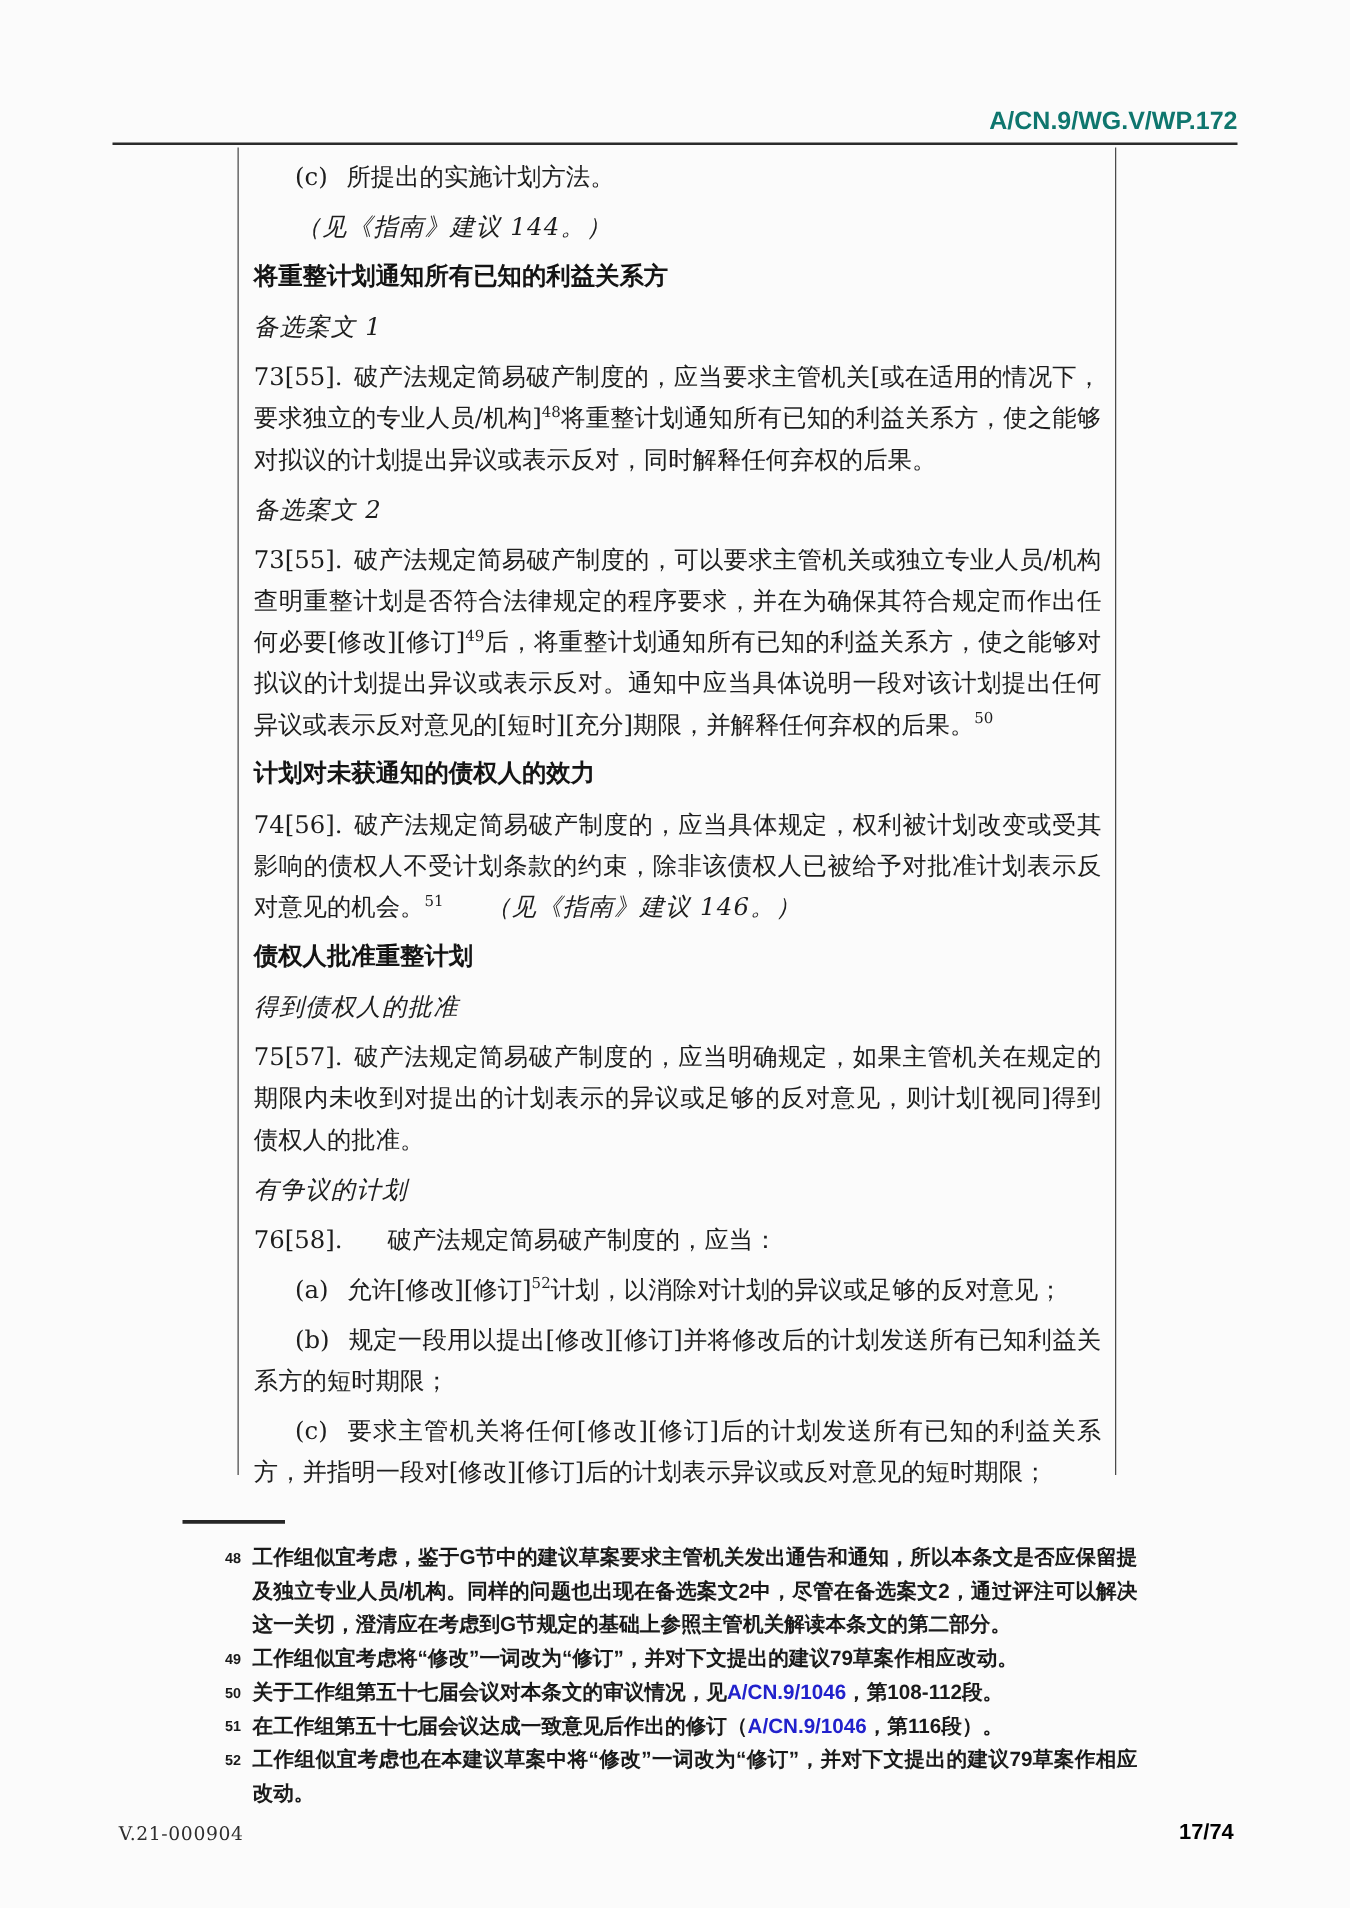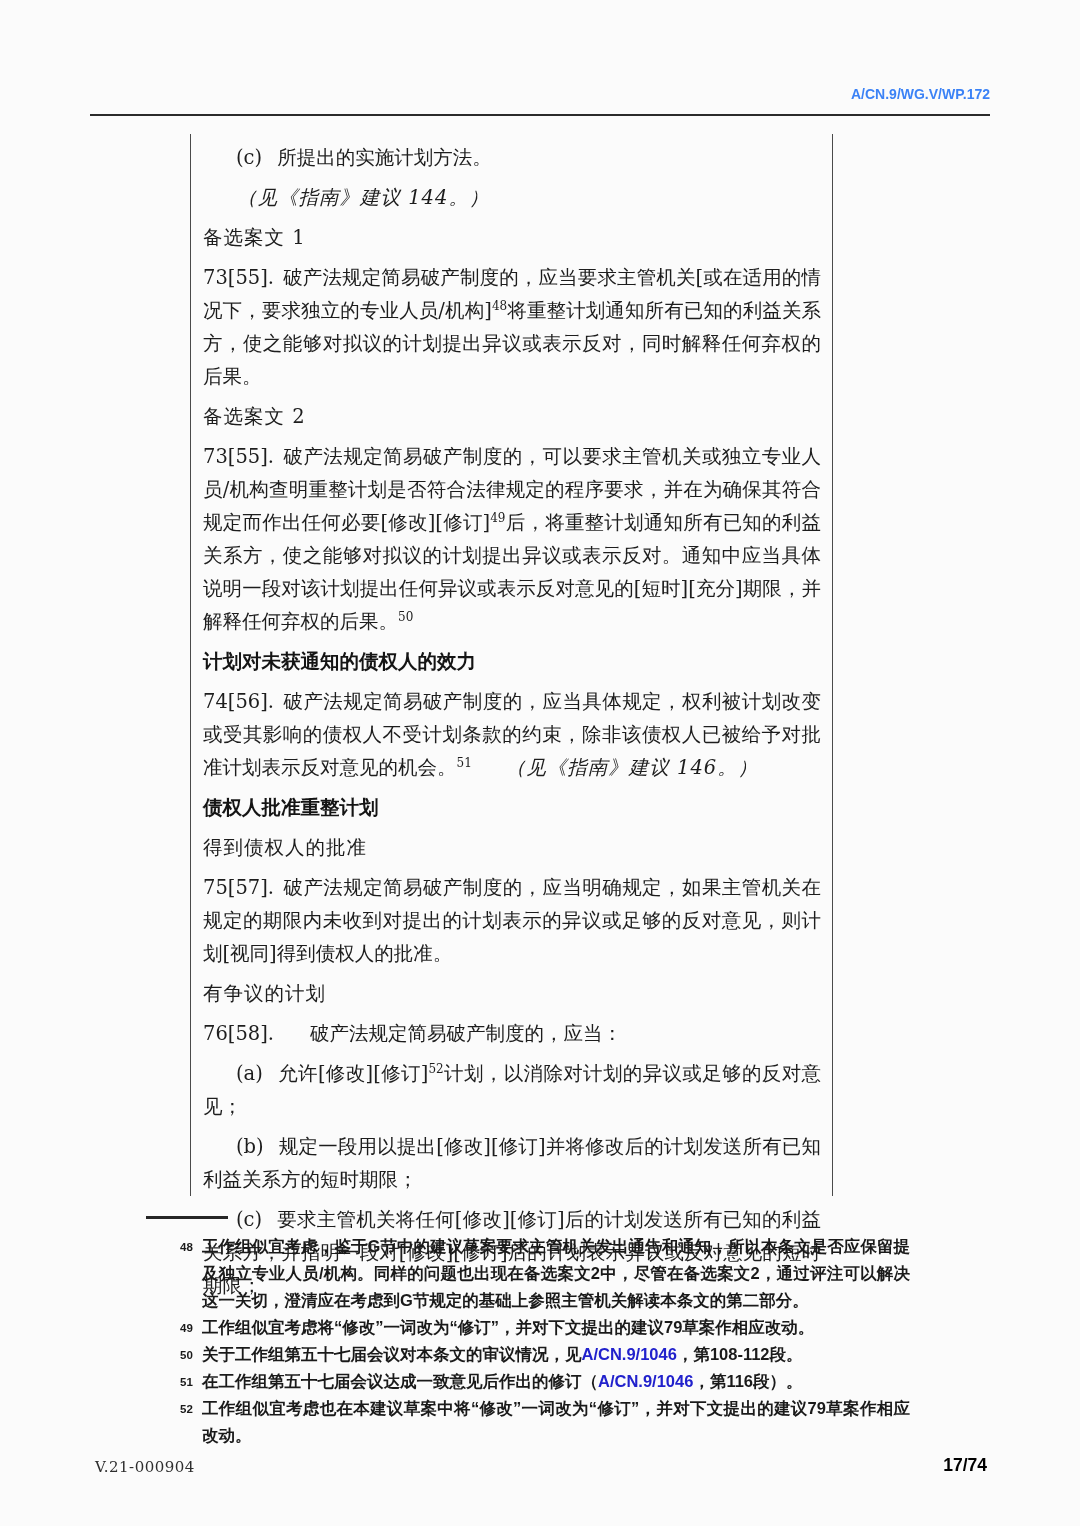--- a/index.html
+++ b/index.html
@@ -8,46 +8,46 @@
     position:relative;
     background:#fbfbfb;
     color:#1d1d1d;
     font-family:"DejaVu Serif", serif;
     overflow:hidden;
   }
   
   .doc-symbol {
     position:absolute; top:86px; right:90px;
     font-family:"Liberation Sans", sans-serif;
-    font-weight:bold; font-size:14px; color:#3b82f6;
+    font-weight:bold; font-size:20px; color:#0f766e;
   }
   .header-rule {
     position:absolute; top:114px; left:90px; width:900px;
     border-top:2px solid #2b2b2b;
   }
   
   .content-frame {
-    position:absolute; top:134px; left:190px;
-    width:643px; height:1062px;
+    position:absolute; top:118px; left:190px;
+    width:703px; height:1062px;
     border-left:1.5px solid #4a4a4a;
     border-right:1.5px solid #4a4a4a;
     padding:7px 11px 0 12px;
   }
   .content-frame p, .content-frame h3 {
     font-size:19.5px; line-height:33px;
     text-align:justify;
     margin-bottom:7px;
   }
   h3.doc-heading {
     font-family:"Liberation Sans", sans-serif;
     font-weight:bold; color:#141414;
     text-align:left; margin-top:3px;
   }
   .alt-label {
-    font-size:19px; letter-spacing:1px;
+    font-style:italic; font-size:19px; letter-spacing:1px;
     text-align:left;
   }
   .kaiti { font-style:italic; letter-spacing:1px;margin-left:34px; }
   .pnum { margin-right:9px; }
   .pnum-wide { margin-right:36px; }
   p.indented { text-indent:33px; }
   .item-label { margin-right:15px; }
   .sup {
     font-size:12px; vertical-align:super; line-height:0;
   }
@@ -89,20 +89,21 @@
 
 <div class="doc-symbol">A/CN.9/WG.V/WP.172</div>
 <div class="header-rule"></div>
 
 <div class="content-frame">
 
   <p class="indented"><span class="item-label">(c)</span><span>所提出的实施计划方法。</span></p>
 
   <p class="kaiti">（见《指南》建议 144。）</p>
 
+  <h3 class="doc-heading">将重整计划通知所有已知的利益关系方</h3>
 
   <p class="alt-label">备选案文 1</p>
 
   <p><span class="pnum">73[55].</span><span>破产法规定简易破产制度的，应当要求主管机关[或在适用的情况下，要求独立的专业人员/机构]</span><span class="sup">48</span><span>将重整计划通知所有已知的利益关系方，使之能够对拟议的计划提出异议或表示反对，同时解释任何弃权的后果。</span></p>
 
   <p class="alt-label">备选案文 2</p>
 
   <p><span class="pnum">73[55].</span><span>破产法规定简易破产制度的，可以要求主管机关或独立专业人员/机构查明重整计划是否符合法律规定的程序要求，并在为确保其符合规定而作出任何必要[修改][修订]</span><span class="sup">49</span><span>后，将重整计划通知所有已知的利益关系方，使之能够对拟议的计划提出异议或表示反对。通知中应当具体说明一段对该计划提出任何异议或表示反对意见的[短时][充分]期限，并解释任何弃权的后果。</span><span class="sup">50</span></p>
 
   <h3 class="doc-heading">计划对未获通知的债权人的效力</h3>

